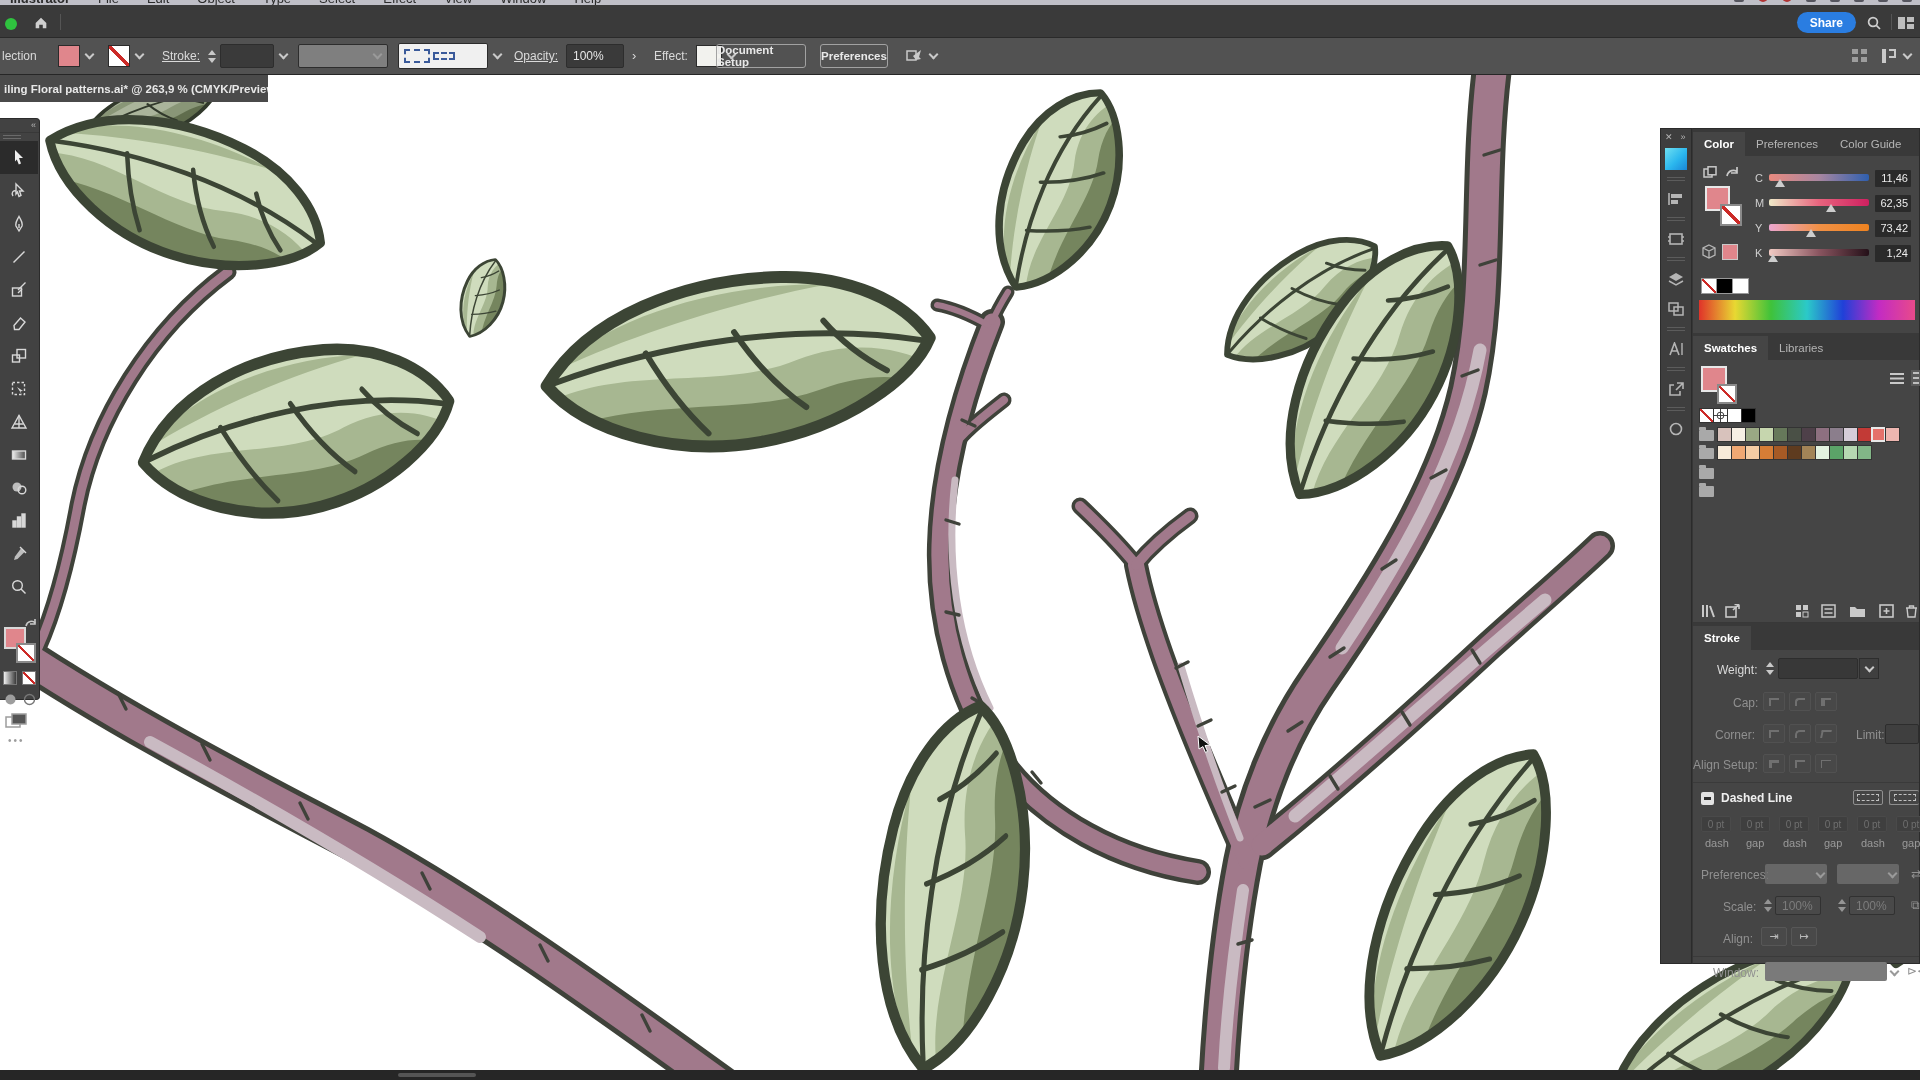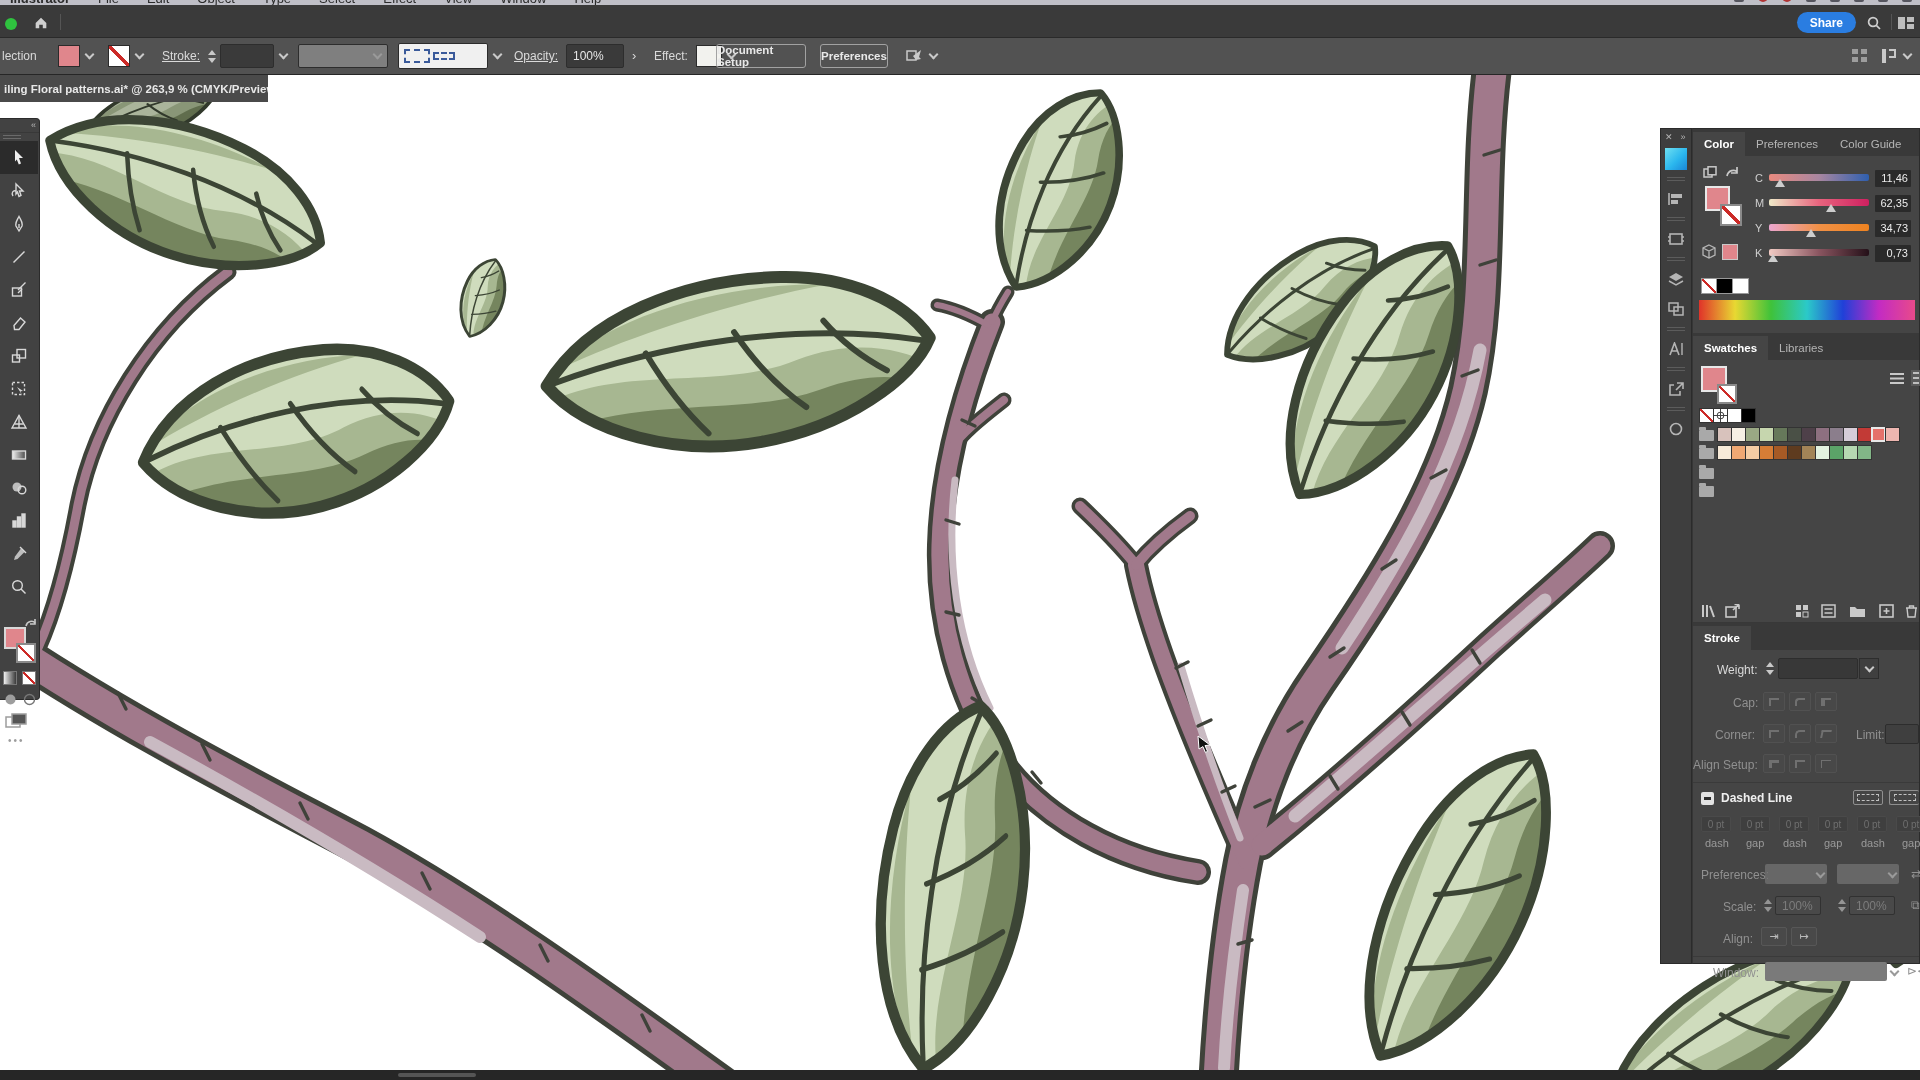--- a/index.html
+++ b/index.html
@@ -545,27 +545,27 @@
     <div class="chrow" style="left:62px;top:39px;width:160px">
       <span class="chl">M</span>
       <div class="chbar" style="background:linear-gradient(90deg,#efe9c8,#e8647e,#cf2060)"></div>
       <div class="chthumb" style="left:76px"></div>
       <div class="chval">62,35</div>
     </div>
     <div class="chrow" style="left:62px;top:64px;width:160px">
       <span class="chl">Y</span>
       <div class="chbar" style="background:linear-gradient(90deg,#eba6cf,#f09046,#ef8320)"></div>
       <div class="chthumb" style="left:56px"></div>
-      <div class="chval">34,73</div>
+      <div class="chval">73,42</div>
     </div>
     <div class="chrow" style="left:62px;top:89px;width:160px">
       <span class="chl">K</span>
       <div class="chbar" style="background:linear-gradient(90deg,#f2cbc4,#8a5560,#241018)"></div>
       <div class="chthumb" style="left:18px"></div>
-      <div class="chval">0,73</div>
+      <div class="chval">1,24</div>
     </div>
 
     <div class="abs" style="left:8px;top:122px;display:flex">
       <div class="none-sw" style="width:16px;height:16px;border:1px solid #999"></div>
       <div style="width:16px;height:16px;background:#000;border:1px solid #999;border-left:none"></div>
       <div style="width:16px;height:16px;background:#fff;border:1px solid #999;border-left:none"></div>
     </div>
     <div class="abs" style="left:6px;top:144px;width:216px;height:20px;
       background:linear-gradient(90deg,#e0332a,#e8d832,#3fc23a,#2bc9c9,#2040d8,#c32bc3,#e84a8a)"></div>
   </div>

